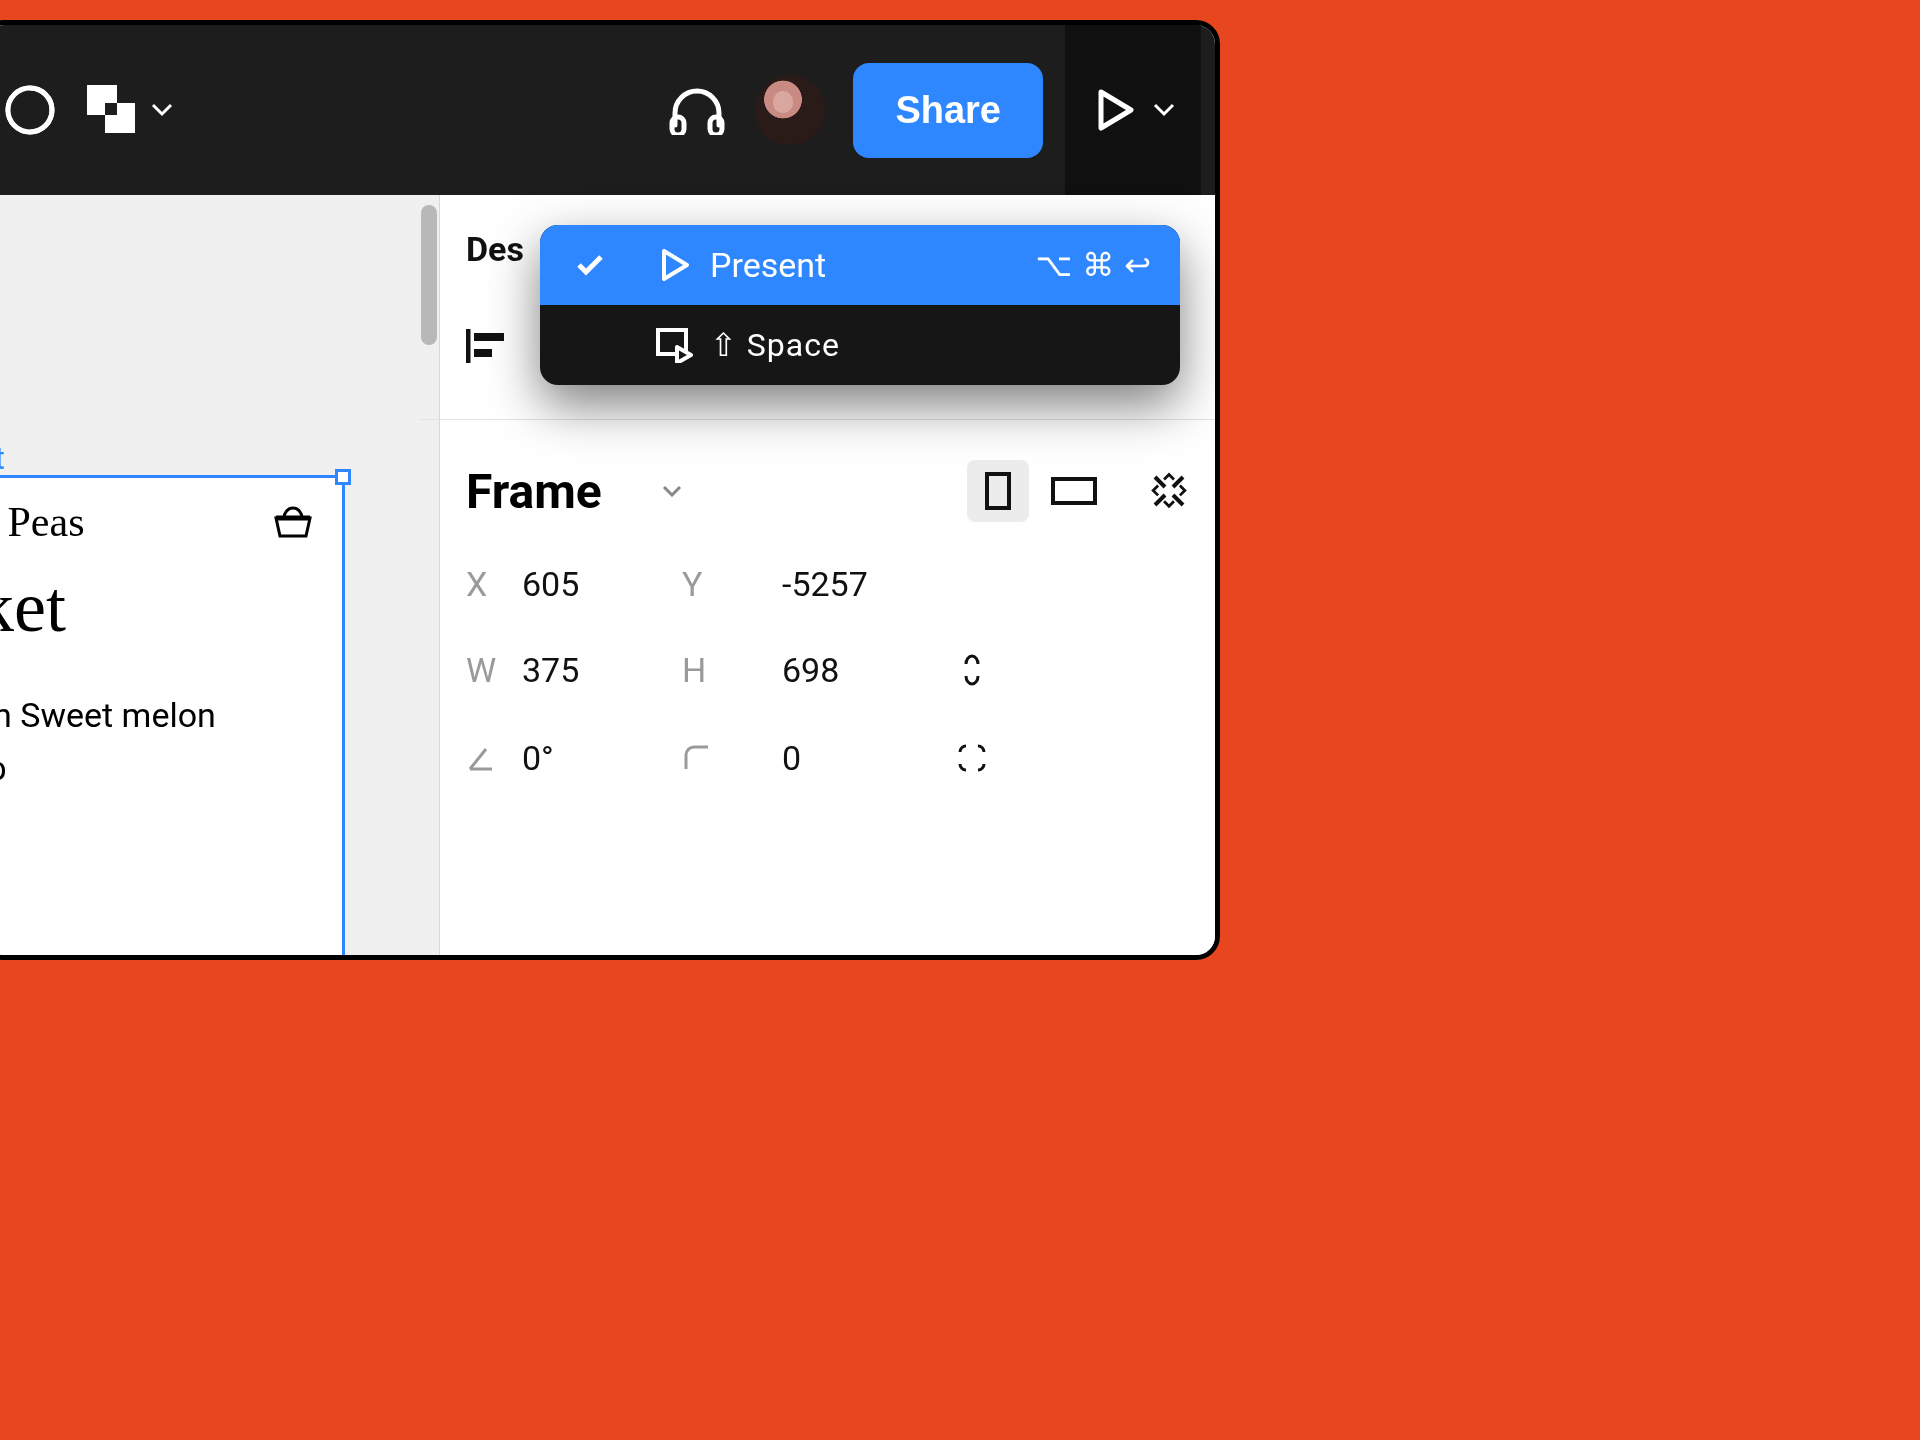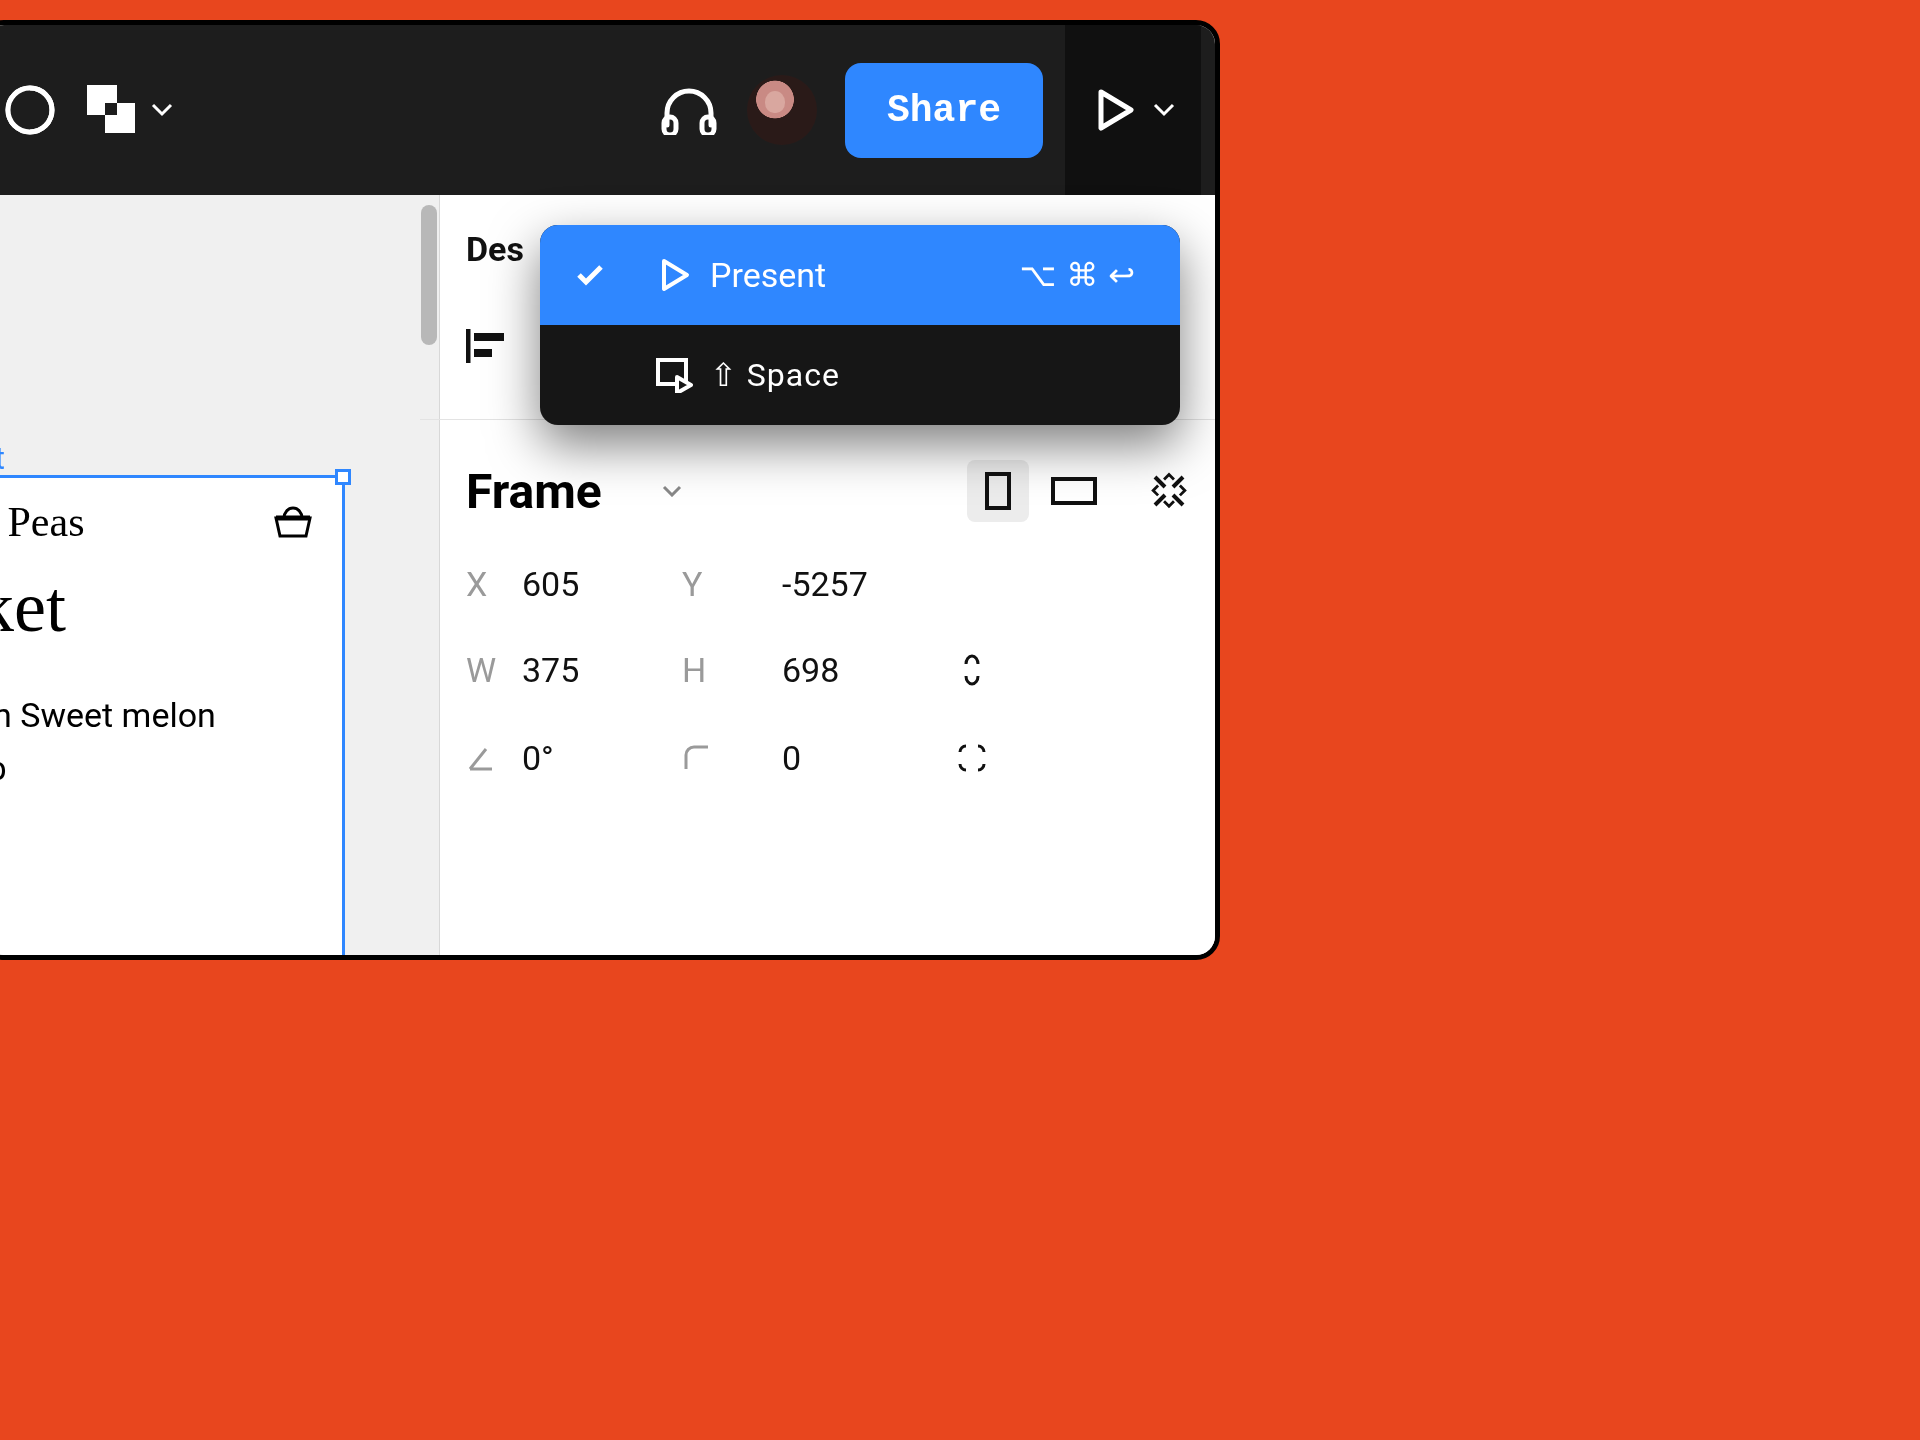--- a/index.html
+++ b/index.html
@@ -51,21 +51,20 @@
     background:#d9a79f; border-radius:50% 50% 45% 45%;
   }
   .share-btn {
     background: #2f87ff;
     color: #fff;
     font-size: 38px;
     font-weight: 600;
     padding: 26px 42px;
     border-radius: 16px;
     border: none;
-    font-family: Liberation Mono, monospace;
   }
   .play-group {
     display: flex; align-items: center; gap: 14px;
     background: #101010;
     height: 170px;
     padding: 0 26px;
     margin: 0 -6px;
   }
   .zoom-group {
     display:flex; align-items:center; gap:10px;
@@ -94,22 +93,22 @@
     position:absolute;
     top:-16px; left:410px;
     border-left:16px solid transparent;
     border-right:16px solid transparent;
     border-bottom:16px solid #2f87ff;
   }
   .dd-item {
     display: grid;
     grid-template-columns: 100px 70px 1fr auto;
     align-items: center;
-    height: 100px;
-    padding: 0 44px 0 0;
+    height: 80px;
+    padding: 0 28px 0 0;
     color: #fff;
     font-size: 34px;
   }
   .dd-item.selected { background: #2f87ff; }
   .dd-check { display:flex; justify-content:center; }
   .dd-iconcell { display:flex; justify-content:center; }
   .dd-shortcut { font-size: 32px; letter-spacing: 1px; }
 
   
   .main {

